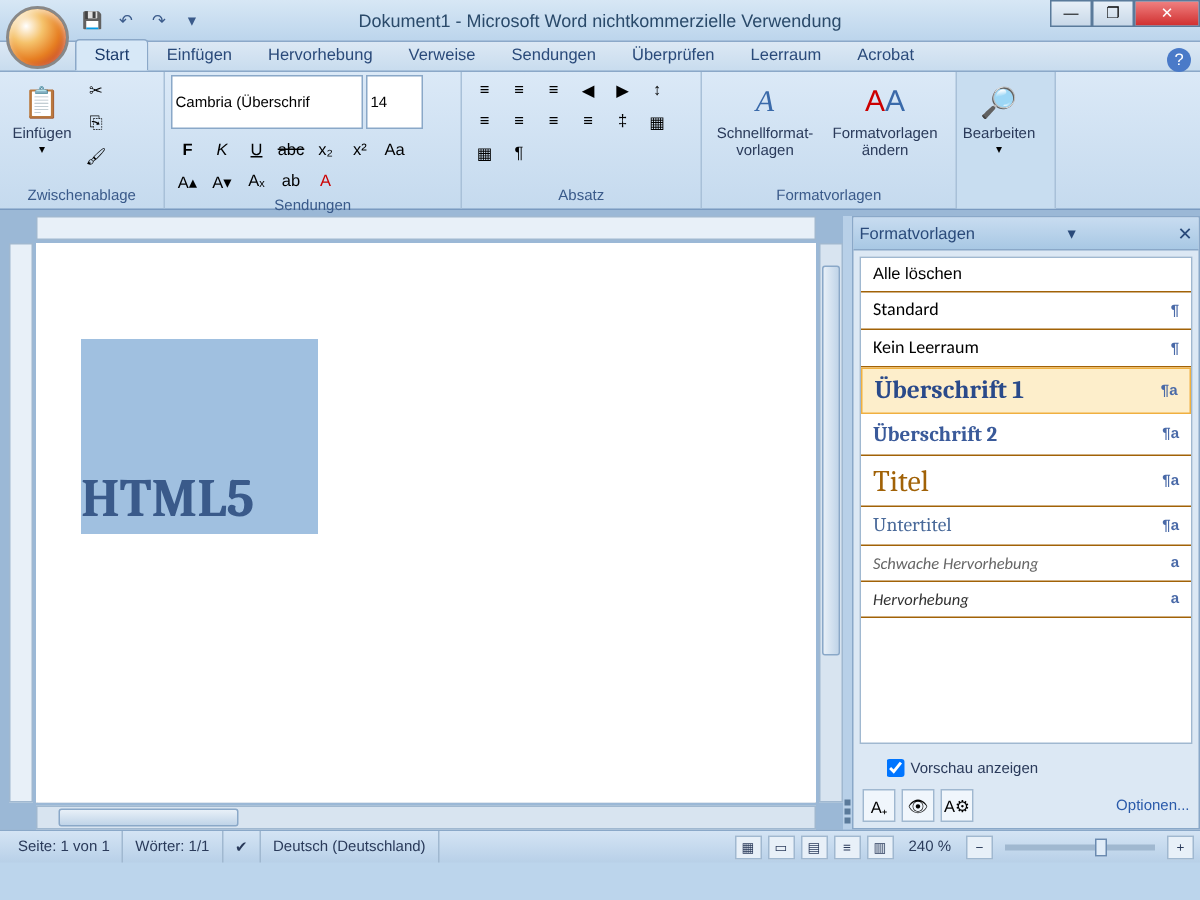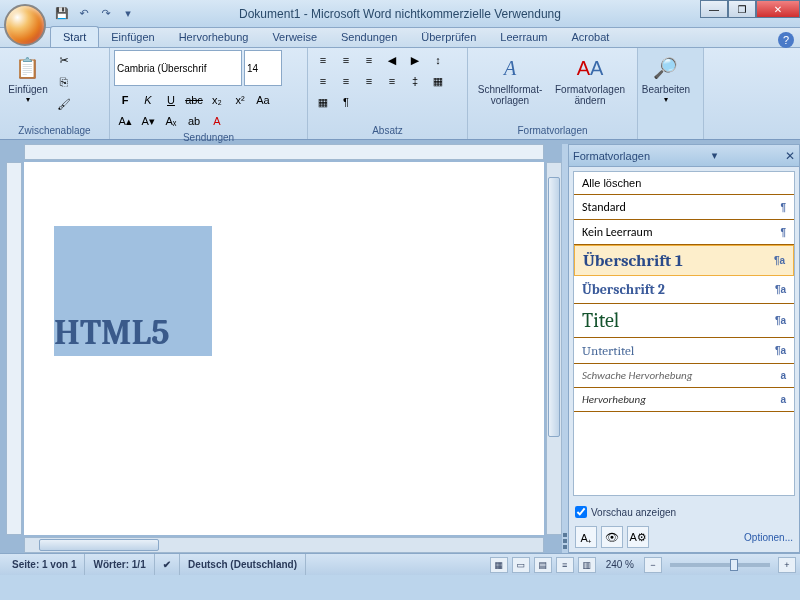--- a/index.html
+++ b/index.html
@@ -44,27 +44,27 @@
 .side-sep { width:6px; background:#b8d0e8; display:flex; flex-direction:column; justify-content:flex-end; align-items:center; gap:2px; padding-bottom:4px; }
 .side-sep div { width:4px; height:4px; background:#5a7a9a; }
 .pane { width:232px; background:#dce8f4; display:flex; flex-direction:column; border:1px solid #8aa8c8; }
 .pane-hdr { height:22px; background:linear-gradient(#c8dcf0,#a8c8e4); display:flex; align-items:center; padding:0 4px; font-size:11px; color:#2a4a7a; border-bottom:1px solid #8aa8c8; }
 .pane-hdr .close { margin-left:auto; cursor:pointer; font-size:12px; }
 .style-list { flex:1; background:#fff; margin:4px; border:1px solid #a0b8d0; overflow:hidden; position:relative; }
 .style-item { padding:5px 8px; border-bottom:1px solid #a16207; display:flex; align-items:center; justify-content:space-between; cursor:pointer; font-size:12px; }
 .style-item.sel { border:1px solid #f0b040; background:#fdeecb; }
 .style-mark { font-size:10px; color:#4a6aa8; font-weight:bold; }
 .pane-footer { padding:4px 6px; font-size:10px; color:#2a3a5a; }
-.chk { display:flex; align-items:center; gap:4px; margin:2px 0; }
+.chk { display:flex; align-items:center; gap:4px; margin:2px 16px; }
 .chk input { width:12px; height:12px; }
 .pane-bbar { display:flex; padding:2px 6px 4px; gap:4px; align-items:center; }
 .pb { width:22px; height:22px; border:1px solid #a0b8d0; background:#f0f6fc; display:flex; align-items:center; justify-content:center; font-size:11px; }
 .opt-link { margin-left:auto; color:#2a5aaa; font-size:10px; cursor:pointer; }
 .statusbar { height:22px; background:linear-gradient(#d4e4f4,#b8d0e8); border-top:1px solid #8aa8c8; display:flex; align-items:center; font-size:10px; color:#2a3a5a; padding:0 4px; }
-.sb-cell { padding:0 8px; border-right:1px solid #a0b8d0; height:100%; display:flex; align-items:center;font-weight:bold; }
+.sb-cell { padding:0 8px; border-right:1px solid #a0b8d0; height:100%; display:flex; align-items:center; }
 .sb-right { margin-left:auto; display:flex; align-items:center; gap:4px; }
 .view-btn { width:18px; height:16px; border:1px solid #a0b8d0; background:#e8f0f8; font-size:9px; display:flex; align-items:center; justify-content:center; }
 .zoom-slider { width:100px; height:4px; background:#a0b8d0; position:relative; margin:0 4px; }
 .zoom-thumb { position:absolute; width:8px; height:12px; background:#e0ecf8; border:1px solid #6a8ab0; top:-4px; left:60px; }
 </style>
 </head>
 <body>
 
 <div class="titlebar">
   <div class="office-btn"></div>
@@ -230,21 +230,21 @@
           </div>
           <div class="style-item sel">
             <span style="font-family:Cambria;font-size:17px;font-weight:bold;color:#2a4a8a">Überschrift 1</span>
             <span class="style-mark">¶a</span>
           </div>
           <div class="style-item">
             <span style="font-family:Cambria;font-size:14px;font-weight:bold;color:#3a5a9a">Überschrift 2</span>
             <span class="style-mark">¶a</span>
           </div>
           <div class="style-item">
-            <span style="font-family:Cambria;font-size:20px;color:#14532d">Titel</span>
+            <span style="font-family:Cambria;font-size:20px;color:#a16207">Titel</span>
             <span class="style-mark">¶a</span>
           </div>
           <div class="style-item">
             <span style="font-family:Cambria;font-size:13px;color:#4a6a9a">Untertitel</span>
             <span class="style-mark">¶a</span>
           </div>
           <div class="style-item">
             <span style="font-family:Calibri;font-size:11px;font-style:italic;color:#666">Schwache Hervorhebung</span>
             <span class="style-mark">a</span>
           </div>

